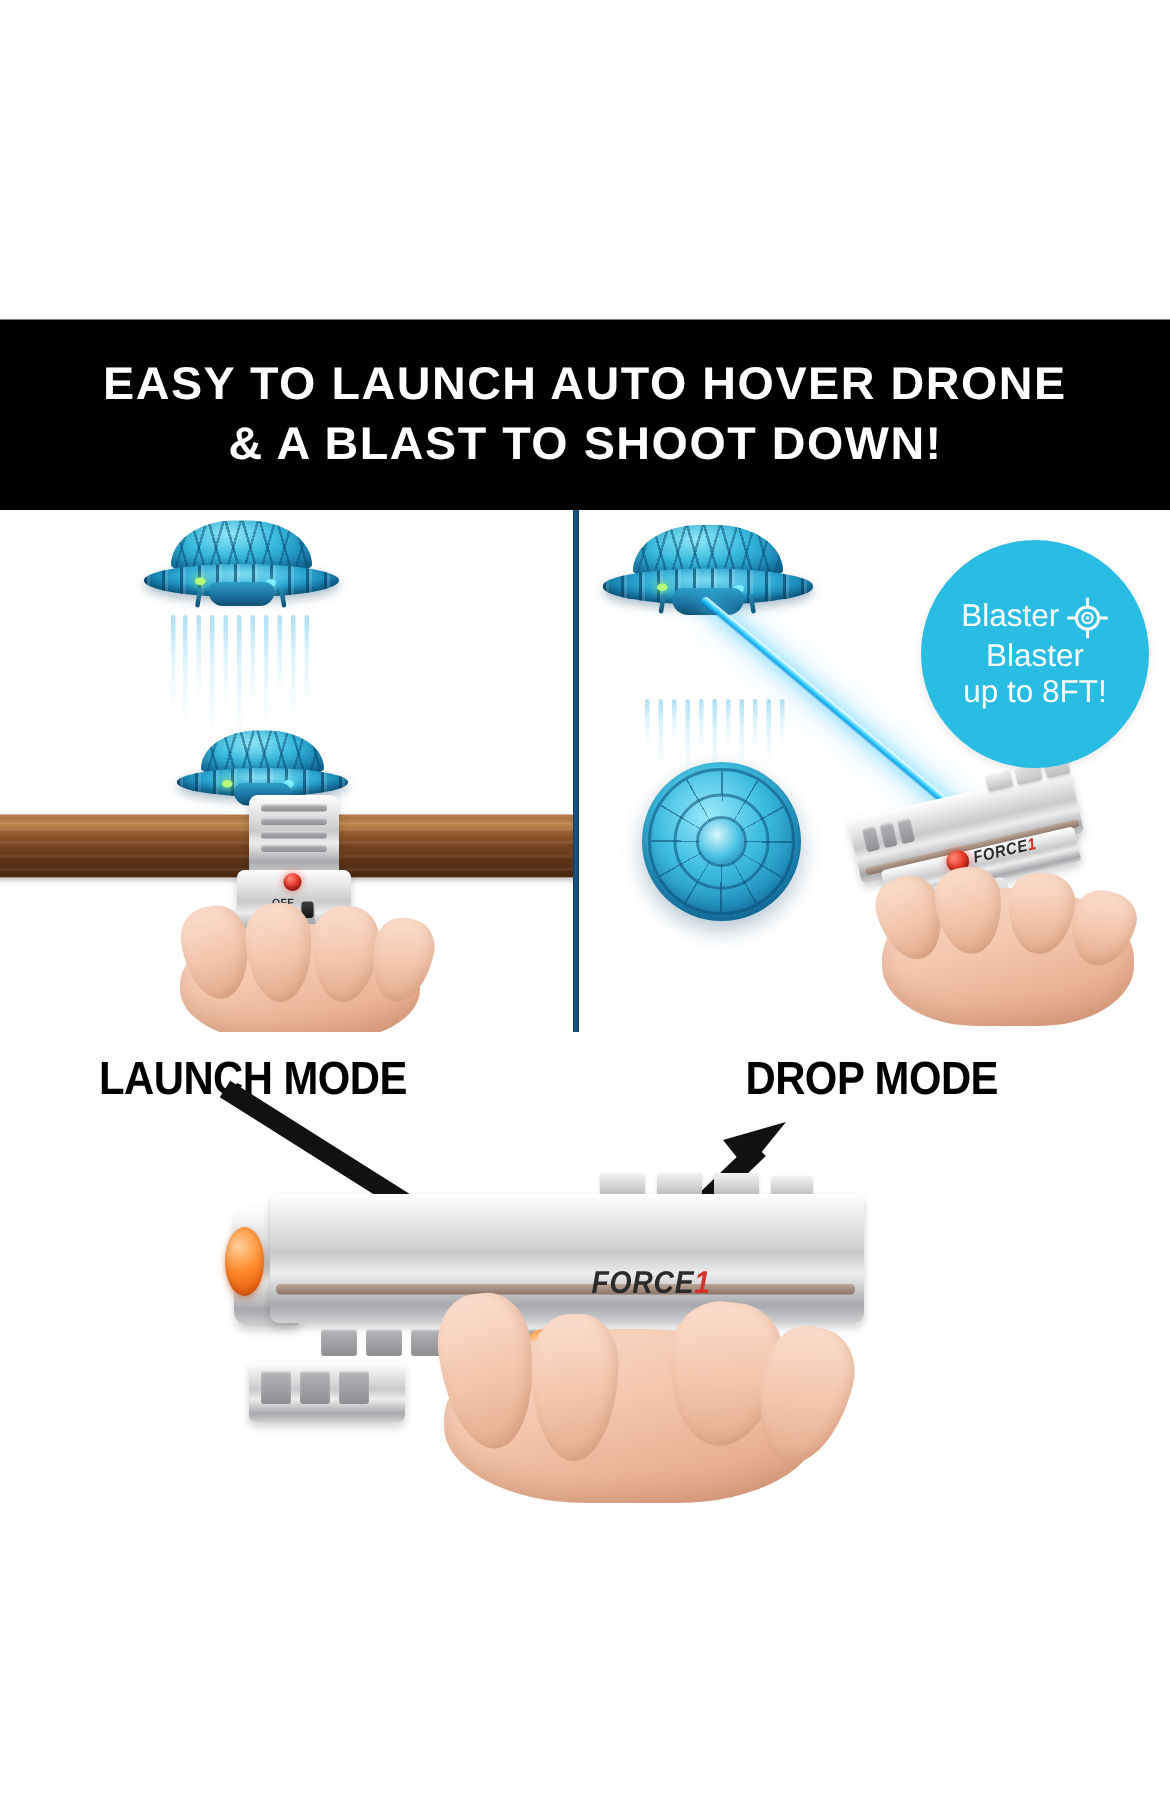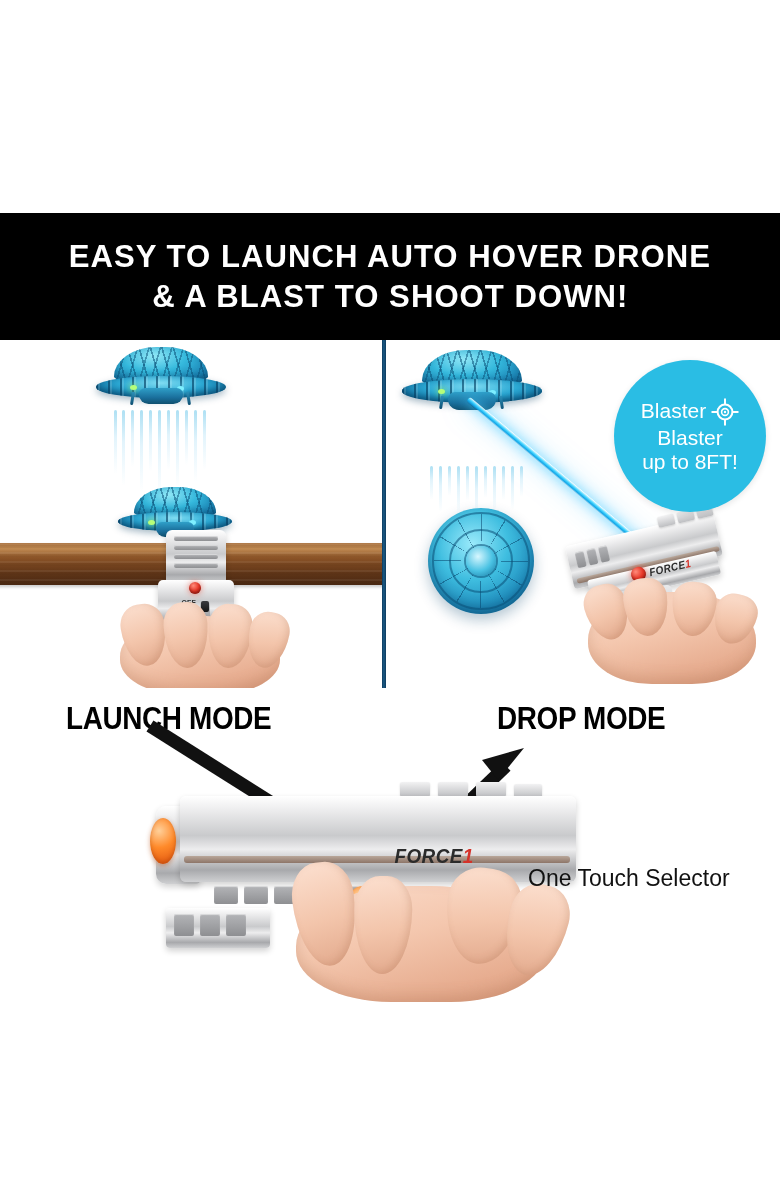--- a/index.html
+++ b/index.html
@@ -460,15 +460,14 @@
   </div>
 
   <div class="hand" style="left:270px;top:862px;width:300px;height:140px;">
     <div class="palm" style="left:26px;top:24px;width:250px;height:116px;"></div>
     <div class="finger" style="left:24px;top:0px;width:62px;height:104px;transform:rotate(-7deg);"></div>
     <div class="finger" style="left:84px;top:14px;width:58px;height:98px;transform:rotate(1deg);"></div>
     <div class="finger" style="left:176px;top:6px;width:74px;height:96px;transform:rotate(7deg);"></div>
     <div class="finger" style="left:236px;top:22px;width:60px;height:92px;transform:rotate(14deg);"></div>
   </div>
 
-  <div class="selector-label">One Touch Selector</div>
 
 </div>
 
 </body></html>

